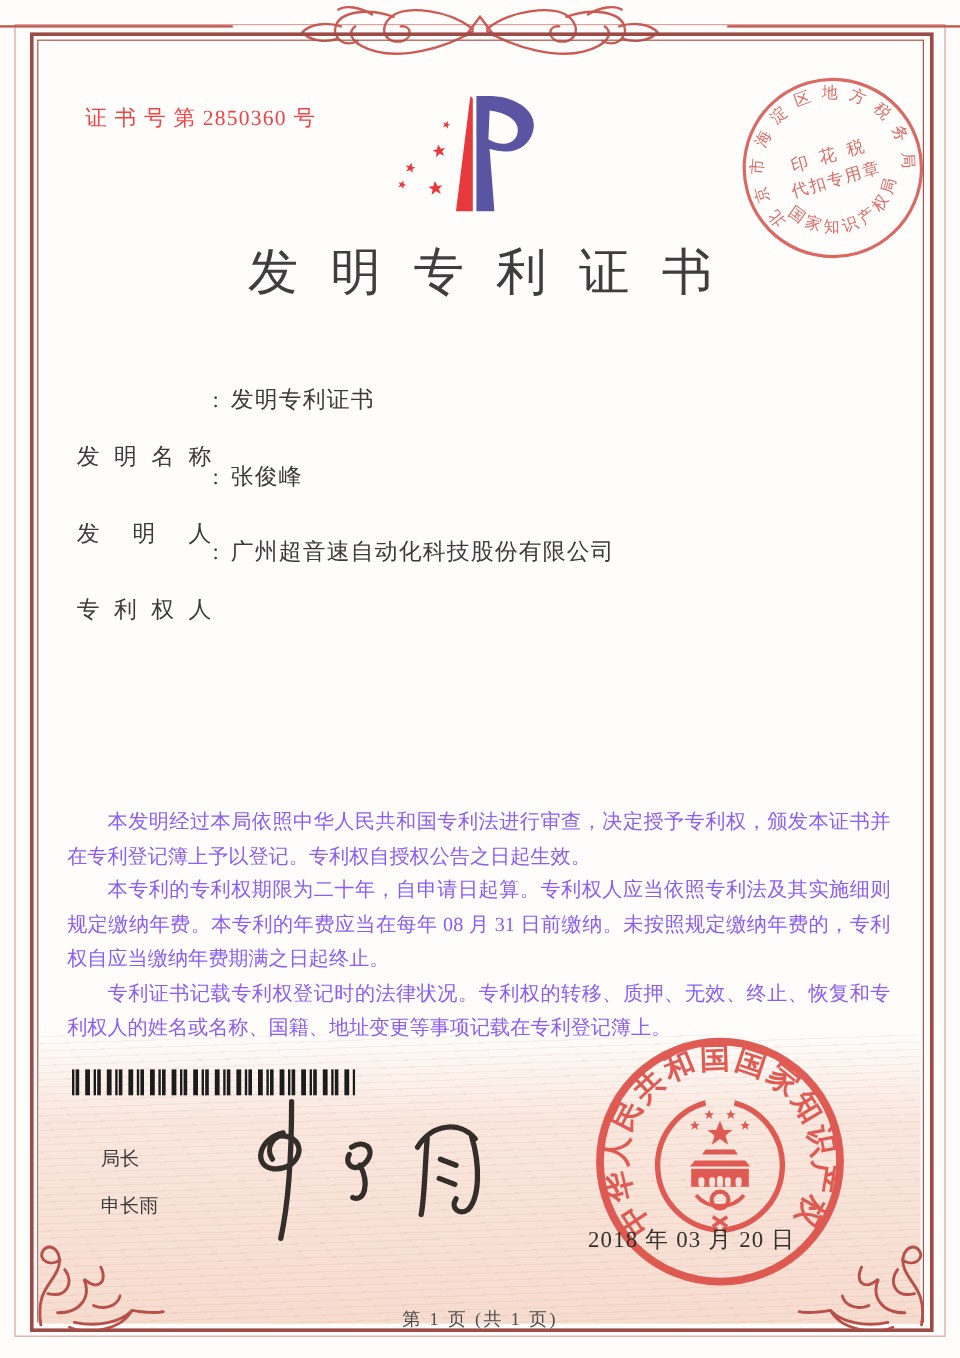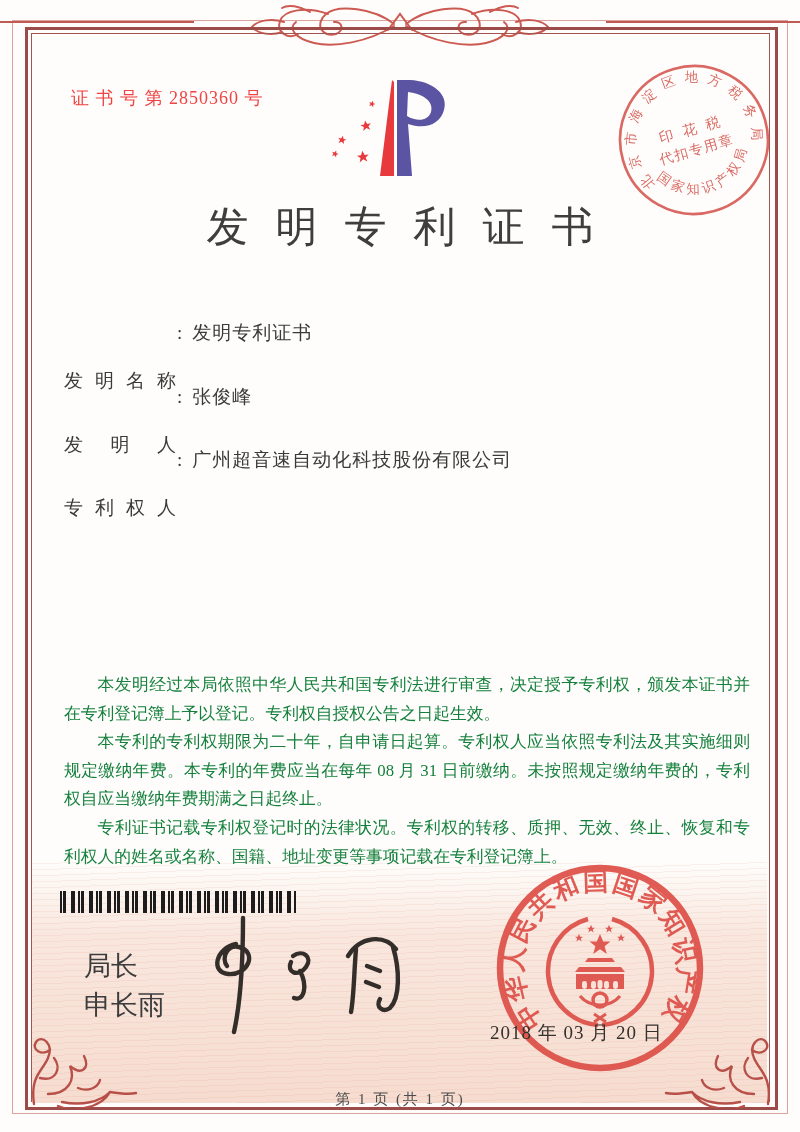--- a/index.html
+++ b/index.html
@@ -32,30 +32,30 @@
 
   
   .fields{position:absolute;left:64px;top:320px;width:660px;}
   .field-row{height:63.5px;font-size:19px;color:#3a3a3a;}
   .flabel{display:inline-block;width:112px;text-align:justify;text-align-last:justify;
           vertical-align:top;margin-top:48px;}
   .fcolon{display:inline-block;margin:0 10px 0 1px;}
   .fvalue{letter-spacing:1px;}
 
   
-  .body-text{position:absolute;left:64px;top:671px;width:686px;font-size:16.8px;
-             line-height:28.6px;text-align:justify;color:#15803d;}
+  .body-text{position:absolute;left:56px;top:671px;width:686px;font-size:16.8px;
+             line-height:28.6px;text-align:justify;color:#8b5cf6;}
   .body-text p{margin:0;text-indent:2em;}
 
   
   .barcode{position:absolute;left:60px;top:891px;width:236px;height:22px;white-space:nowrap;
            overflow:hidden;}
 
   
-  .director{position:absolute;left:84px;top:947px;font-size:27px;line-height:39px;color:#3c3c3c;
+  .director{position:absolute;left:84px;top:947px;font-size:16px;line-height:39px;color:#3c3c3c;
             font-family:"Liberation Sans","DejaVu Sans",sans-serif;}
   .signature{position:absolute;left:196px;top:912px;}
 
   
   .main-seal{position:absolute;left:492px;top:860px;opacity:.93;}
   .seal-date{position:absolute;left:490px;top:1020px;font-size:19px;letter-spacing:1px;color:#35302b;}
   .tax-seal{position:absolute;left:614px;top:60px;transform:rotate(-16deg);opacity:.88;}
 
   
   .page-footer{position:absolute;left:0;top:1072px;width:800px;text-align:center;

